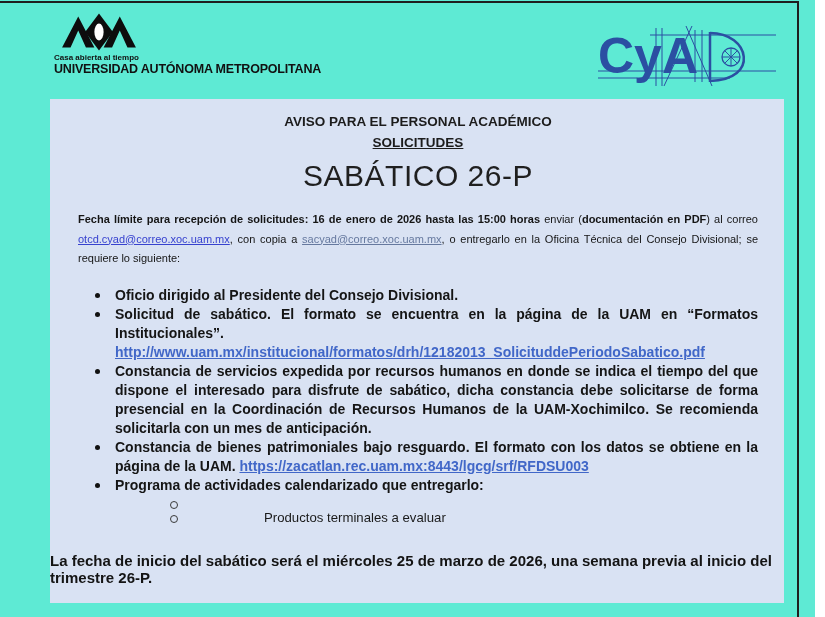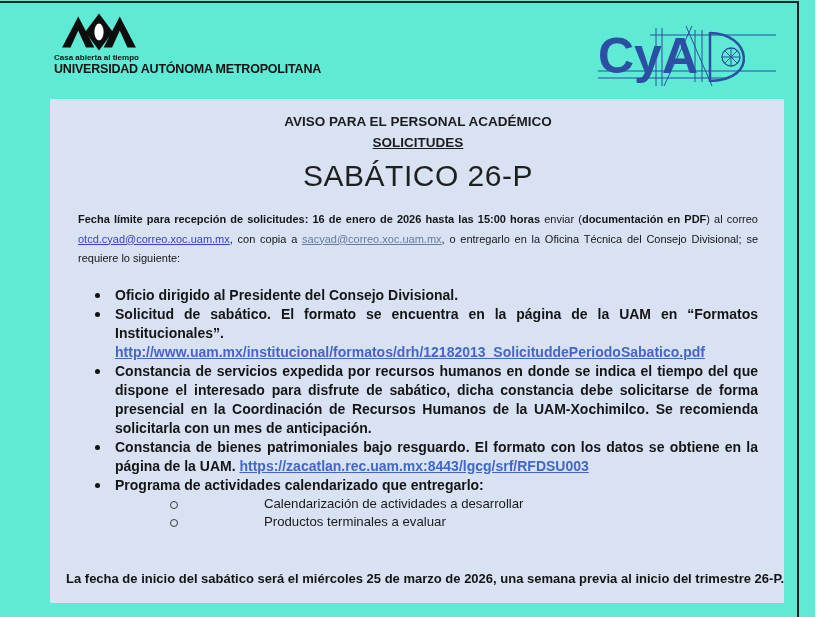--- a/index.html
+++ b/index.html
@@ -34,22 +34,22 @@
   .lnk-mail-copy{color:#66799f;text-decoration:underline;cursor:pointer;}
   .lnk-bold{color:#4167c8;text-decoration:underline;font-weight:700;cursor:pointer;}
   .bullets{margin-top:17px;}
   .bullet{display:flex;}
   .dot{flex:0 0 auto;width:5px;height:5px;border-radius:50%;background:#111;margin:7px 0 0 17px;}
   .btxt{margin-left:15px;flex:1;font-weight:700;font-size:14px;line-height:19px;text-align:justify;color:#151515;}
   .sub{display:flex;padding-left:92px;}
   .circ{flex:0 0 auto;width:6px;height:6px;border:1.3px solid #3a3a3a;border-radius:50%;background:transparent;margin-top:6px;}
   .stxt{margin-left:86px;font-weight:400;font-size:13.2px;line-height:18.5px;color:#1a1a1a;}
   .footer-note{
-    position:absolute;left:0;right:0;bottom:17px;text-align:right;
-    font-size:13px;font-weight:700;color:#141414;
+    position:absolute;left:0;right:0;bottom:17px;text-align:left;
+    font-size:15px;font-weight:700;color:#141414;
   }
 </style>
 </head>
 <body>
 
 <div class="page">
   <div class="frame"></div>
 
   <div>
     <div class="uam-block">
@@ -119,21 +119,20 @@
           <span>Constancia de bienes patrimoniales bajo resguardo. El formato con los datos se obtiene en la página de la UAM. </span><a class="lnk-bold">https://zacatlan.rec.uam.mx:8443/lgcg/srf/RFDSU003</a>
         </div>
       </div>
       <div class="bullet">
         <span class="dot"></span>
         <div class="btxt"><span>Programa de actividades calendarizado que entregarlo:</span></div>
       </div>
 
       <div class="sub">
         <span class="circ"></span>
-        <span class="stxt">Calendarización de actividades a desarrollar</span>
       </div>
       <div class="sub">
         <span class="circ"></span>
         <span class="stxt">Productos terminales a evaluar</span>
       </div>
     </div>
 
     <div class="footer-note">La fecha de inicio del sabático será el miércoles 25 de marzo de 2026, una semana previa al inicio del trimestre 26-P.</div>
   </div>
 </div>

